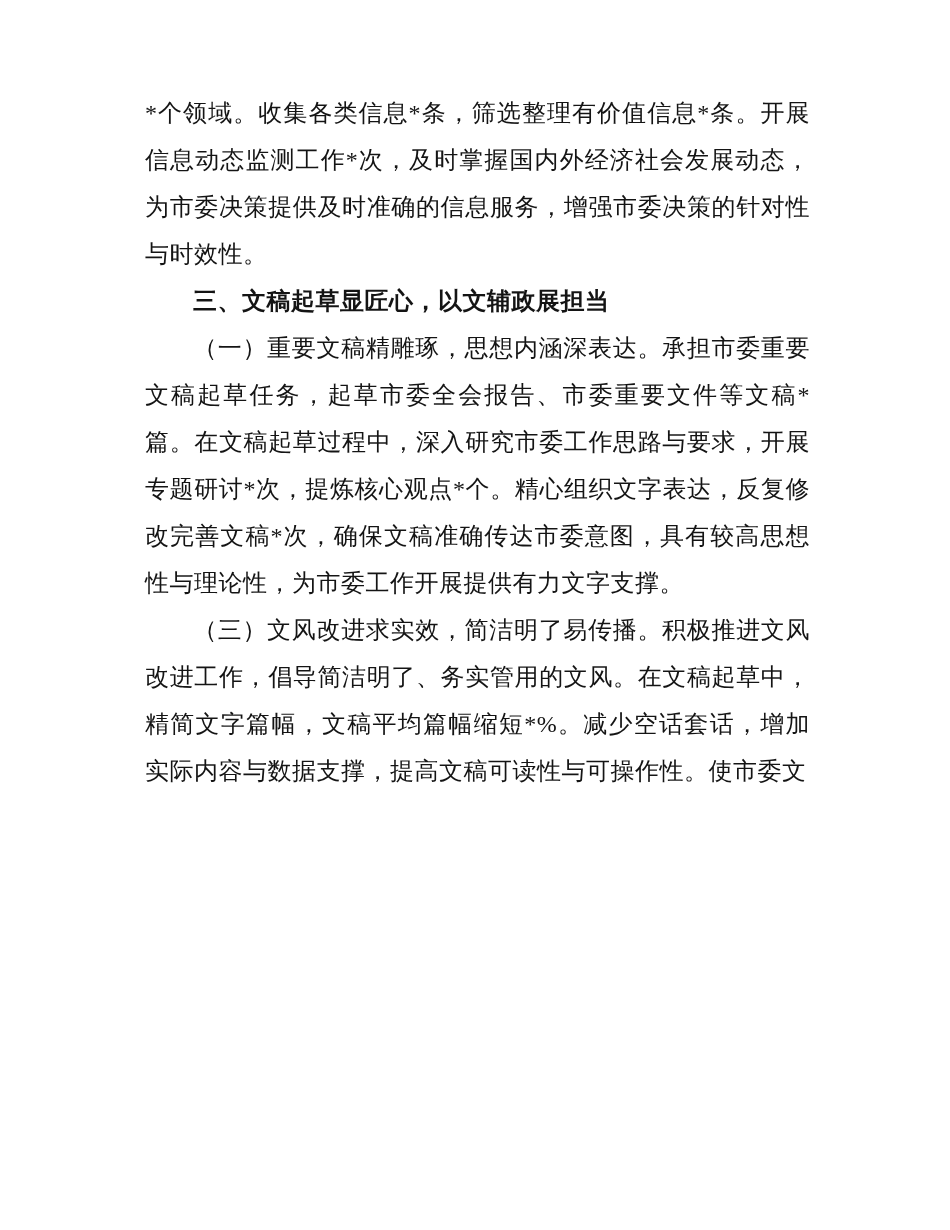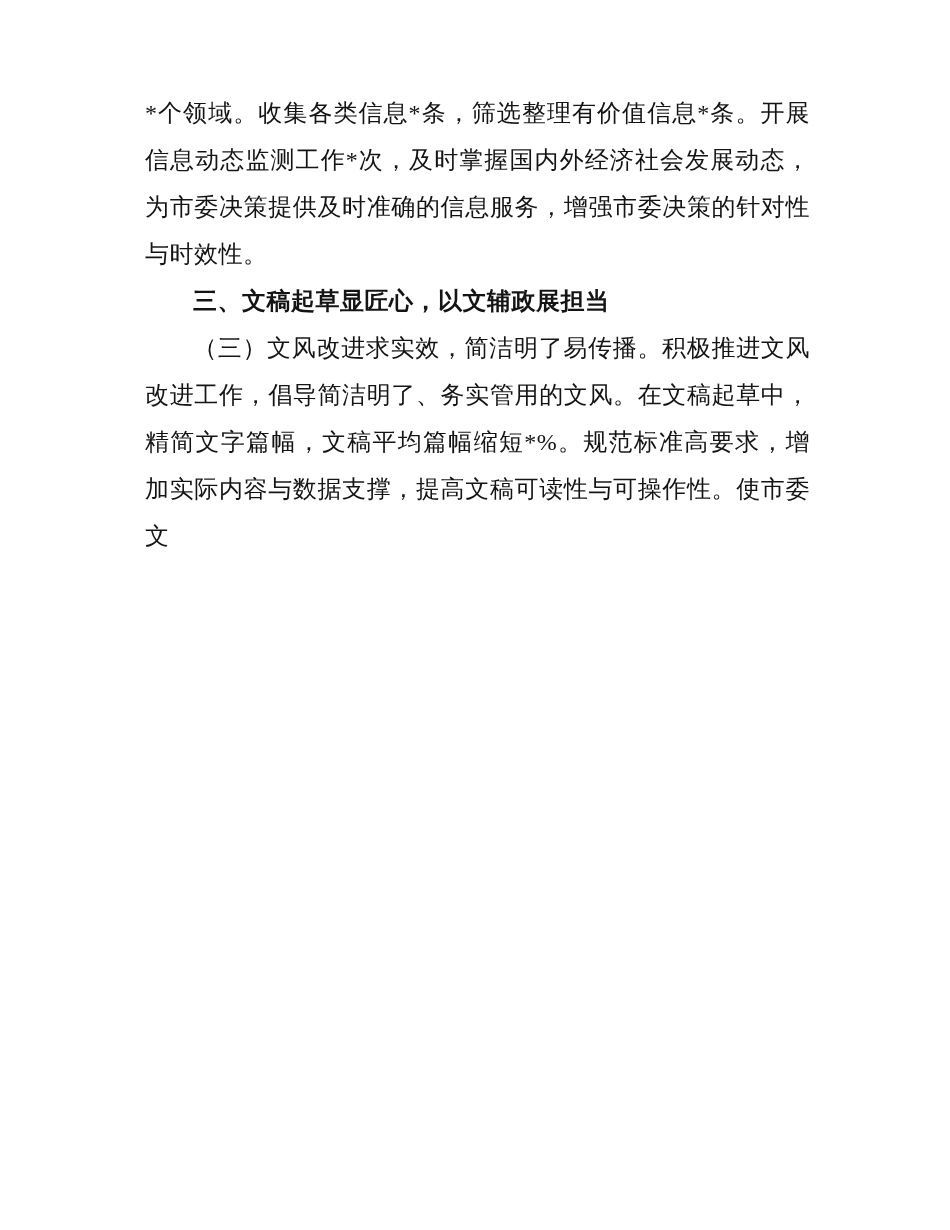--- a/index.html
+++ b/index.html
@@ -38,16 +38,17 @@
     }
   </style>
 </head>
 <body>
 
 <div class="page">
   <p class="para no-indent">*个领域。收集各类信息*条，筛选整理有价值信息*条。开展信息动态监测工作*次，及时掌握国内外经济社会发展动态，为市委决策提供及时准确的信息服务，增强市委决策的针对性与时效性。</p>
 
   <p class="para heading">三、文稿起草显匠心，以文辅政展担当</p>
 
+  <p class="para">（一）重要文稿精雕琢，思想内涵深表达。承担市委重要文稿起草任务，起草市委全会报告、市委重要文件等文稿*篇。在文稿起草过程中，深入研究市委工作思路与要求，开展专题研讨*次，提炼核心观点*个。精心组织文字表达，反复修改完善文稿*次，确保文稿准确传达市委意图，具有较高思想性与理论性，为市委工作开展提供有力文字支撑。</p>
 
 
-  <p class="para">（三）文风改进求实效，简洁明了易传播。积极推进文风改进工作，倡导简洁明了、务实管用的文风。在文稿起草中，精简文字篇幅，文稿平均篇幅缩短*%。规范标准高要求，增加实际内容与数据支撑，提高文稿可读性与可操作性。使市委文</p>
+  <p class="para">（三）文风改进求实效，简洁明了易传播。积极推进文风改进工作，倡导简洁明了、务实管用的文风。在文稿起草中，精简文字篇幅，文稿平均篇幅缩短*%。减少空话套话，增加实际内容与数据支撑，提高文稿可读性与可操作性。使市委文</p>
 </div>
 
 </body></html>

